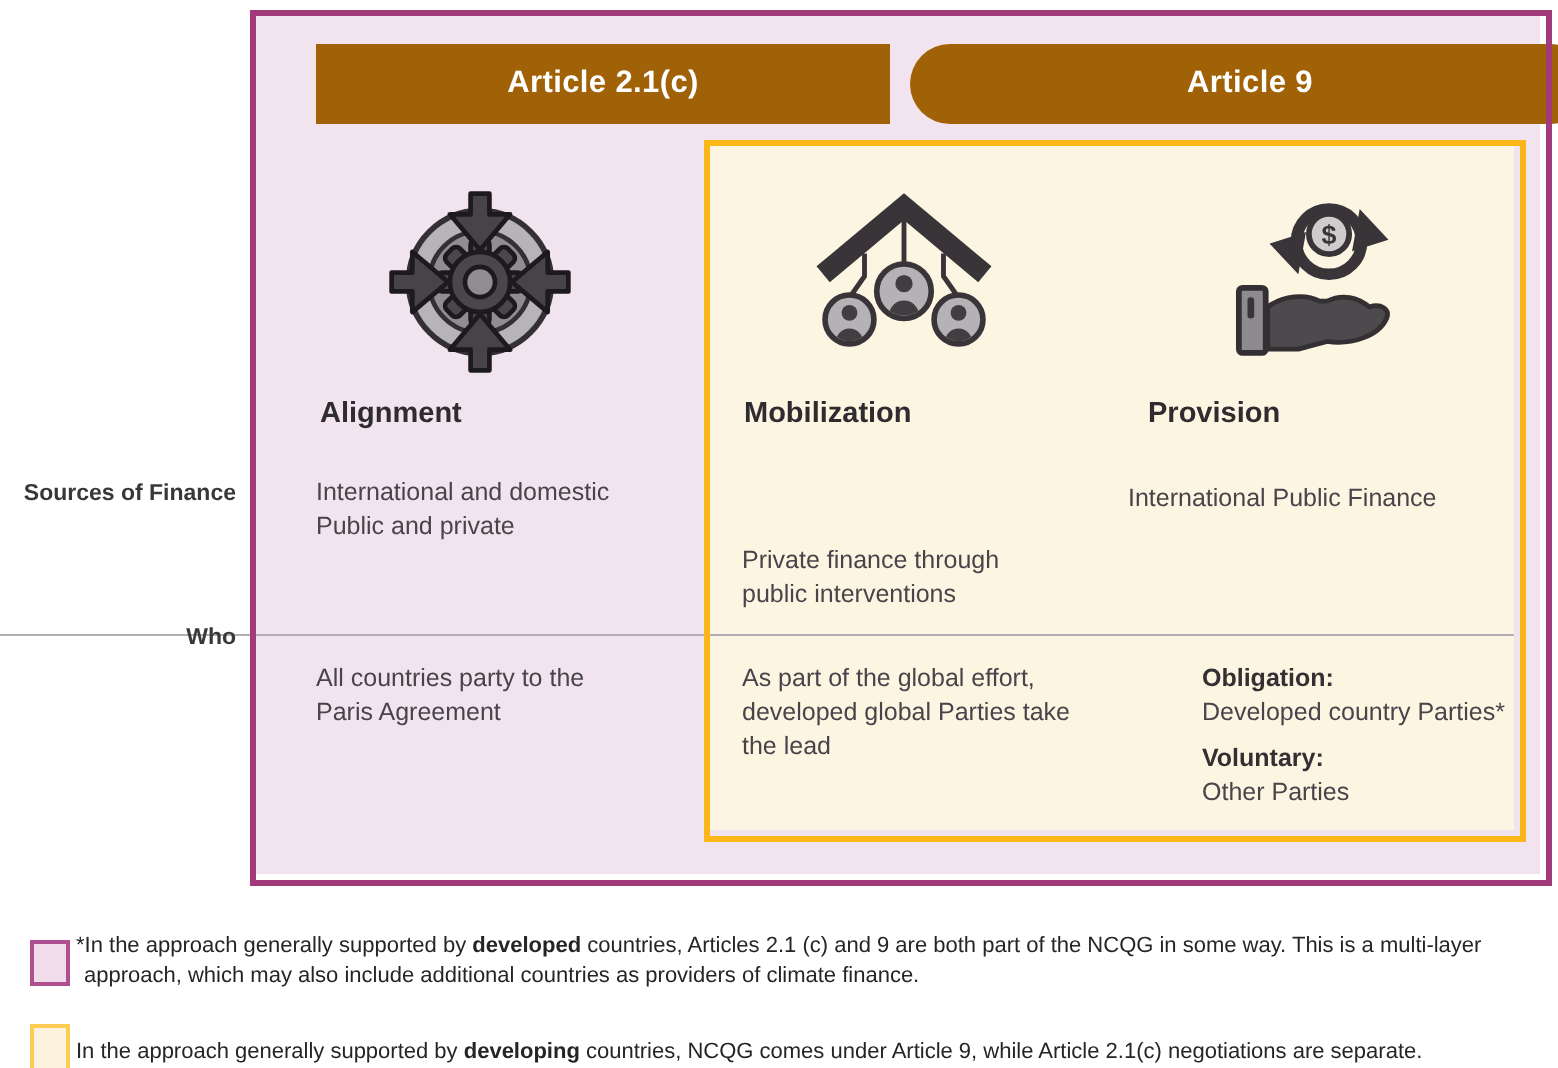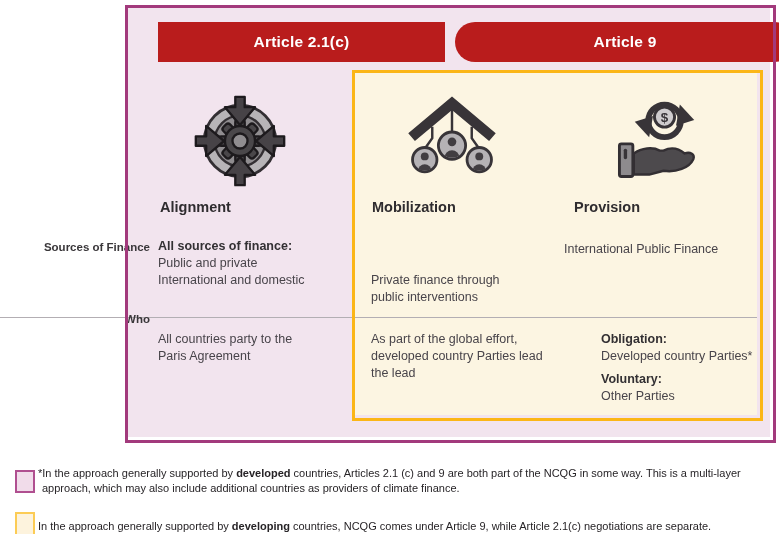--- a/index.html
+++ b/index.html
@@ -7,34 +7,34 @@
     width:779px;height:534px;position:relative;overflow:hidden;
     background:#ffffff;
     font-family:"Liberation Sans", sans-serif;
     -webkit-font-smoothing:antialiased;
   }
   .abs{position:absolute;}
   
   .pink-bg{left:125px;top:5px;width:645px;height:432px;background:#f2e4ee;z-index:0;}
   .pink-frame{left:125px;top:5px;width:645px;height:432px;border:3px solid #a23a7c;z-index:4;pointer-events:none;}
   
-  .bar{height:40px;background:#b91c1c;color:#ffffff;z-index:3;
+  .bar{height:40px;background:#a16207;color:#ffffff;z-index:3;
        display:flex;align-items:center;justify-content:center;
        font-weight:bold;font-size:15.5px;letter-spacing:.2px;}
   .bar1{left:158px;top:22px;width:287px;}
   .bar2{left:455px;top:22px;width:340px;border-radius:20px;}
   
   .yellow-bg{left:352px;top:70px;width:405px;height:345px;background:#fcf5e2;z-index:0;}
   .yellow-frame{left:352px;top:70px;width:405px;height:345px;border:3px solid #fbb617;z-index:4;pointer-events:none;}
   
   .icon{z-index:2;}
   .col-title{top:199px;height:20px;text-align:left;font-weight:bold;
              font-size:14.5px;color:#2f2c2f;z-index:2;}
   
-  .row-label{width:118px;text-align:right;font-weight:bold;font-size:11.5px;color:#3a373a;z-index:2;padding-left:32px;}
+  .row-label{width:118px;text-align:right;font-weight:bold;font-size:11.5px;color:#3a373a;z-index:2;}
   .cell{font-size:12.5px;line-height:17px;color:#48444a;z-index:2;}
   .cell .hd{font-weight:bold;color:#333033;}
   .divider{left:0;top:317px;width:757px;height:0;border-top:1.5px solid #b3aeb3;z-index:1;}
   .gap6{height:6px;}
   
   .swatch{z-index:2;}
   .sw-pink{left:15px;top:470px;width:16px;height:19px;border:2.5px solid #b04f90;background:#f1dcea;}
   .sw-yellow{left:15px;top:512px;width:16px;height:26px;border:2.5px solid #fccc55;background:#fdf3dd;}
   .footnote{left:38px;width:742px;font-size:11px;line-height:15px;color:#272427;
             padding-left:4px;text-indent:-4px;z-index:2;}
@@ -134,34 +134,33 @@
   </svg>
 </div>
 
 <div class="abs col-title" style="left:160px;width:160px;">Alignment</div>
 <div class="abs col-title" style="left:372px;width:160px;">Mobilization</div>
 <div class="abs col-title" style="left:574px;width:160px;">Provision</div>
 
 <div class="abs row-label" style="left:0;top:241px;">Sources of Finance</div>
 
 <div class="abs cell" style="left:158px;top:238px;width:185px;">
-  <div class="hd">All sources of finance:</div>
+  <div>International and domestic</div>
   <div>Public and private</div>
-  <div>International and domestic</div>
 </div>
 
 <div class="abs cell" style="left:371px;top:253px;width:150px;margin-top:19px;">Private finance through public interventions</div>
 
 <div class="abs cell" style="left:564px;top:241px;width:190px;">International Public Finance</div>
 
 <div class="abs row-label" style="left:0;top:313px;">Who</div>
 
 <div class="abs cell" style="left:158px;top:331px;width:165px;">All countries party to the Paris Agreement</div>
 
-<div class="abs cell" style="left:371px;top:331px;width:172px;">As part of the global effort, developed country Parties lead the lead</div>
+<div class="abs cell" style="left:371px;top:331px;width:172px;">As part of the global effort, developed global Parties take the lead</div>
 
 <div class="abs cell" style="left:581px;top:331px;width:190px;margin-left:20px;">
   <div class="hd">Obligation:</div>
   <div>Developed country Parties*</div>
   <div class="gap6"></div>
   <div class="hd">Voluntary:</div>
   <div>Other Parties</div>
 </div>
 
 <div class="abs pink-frame"></div>

